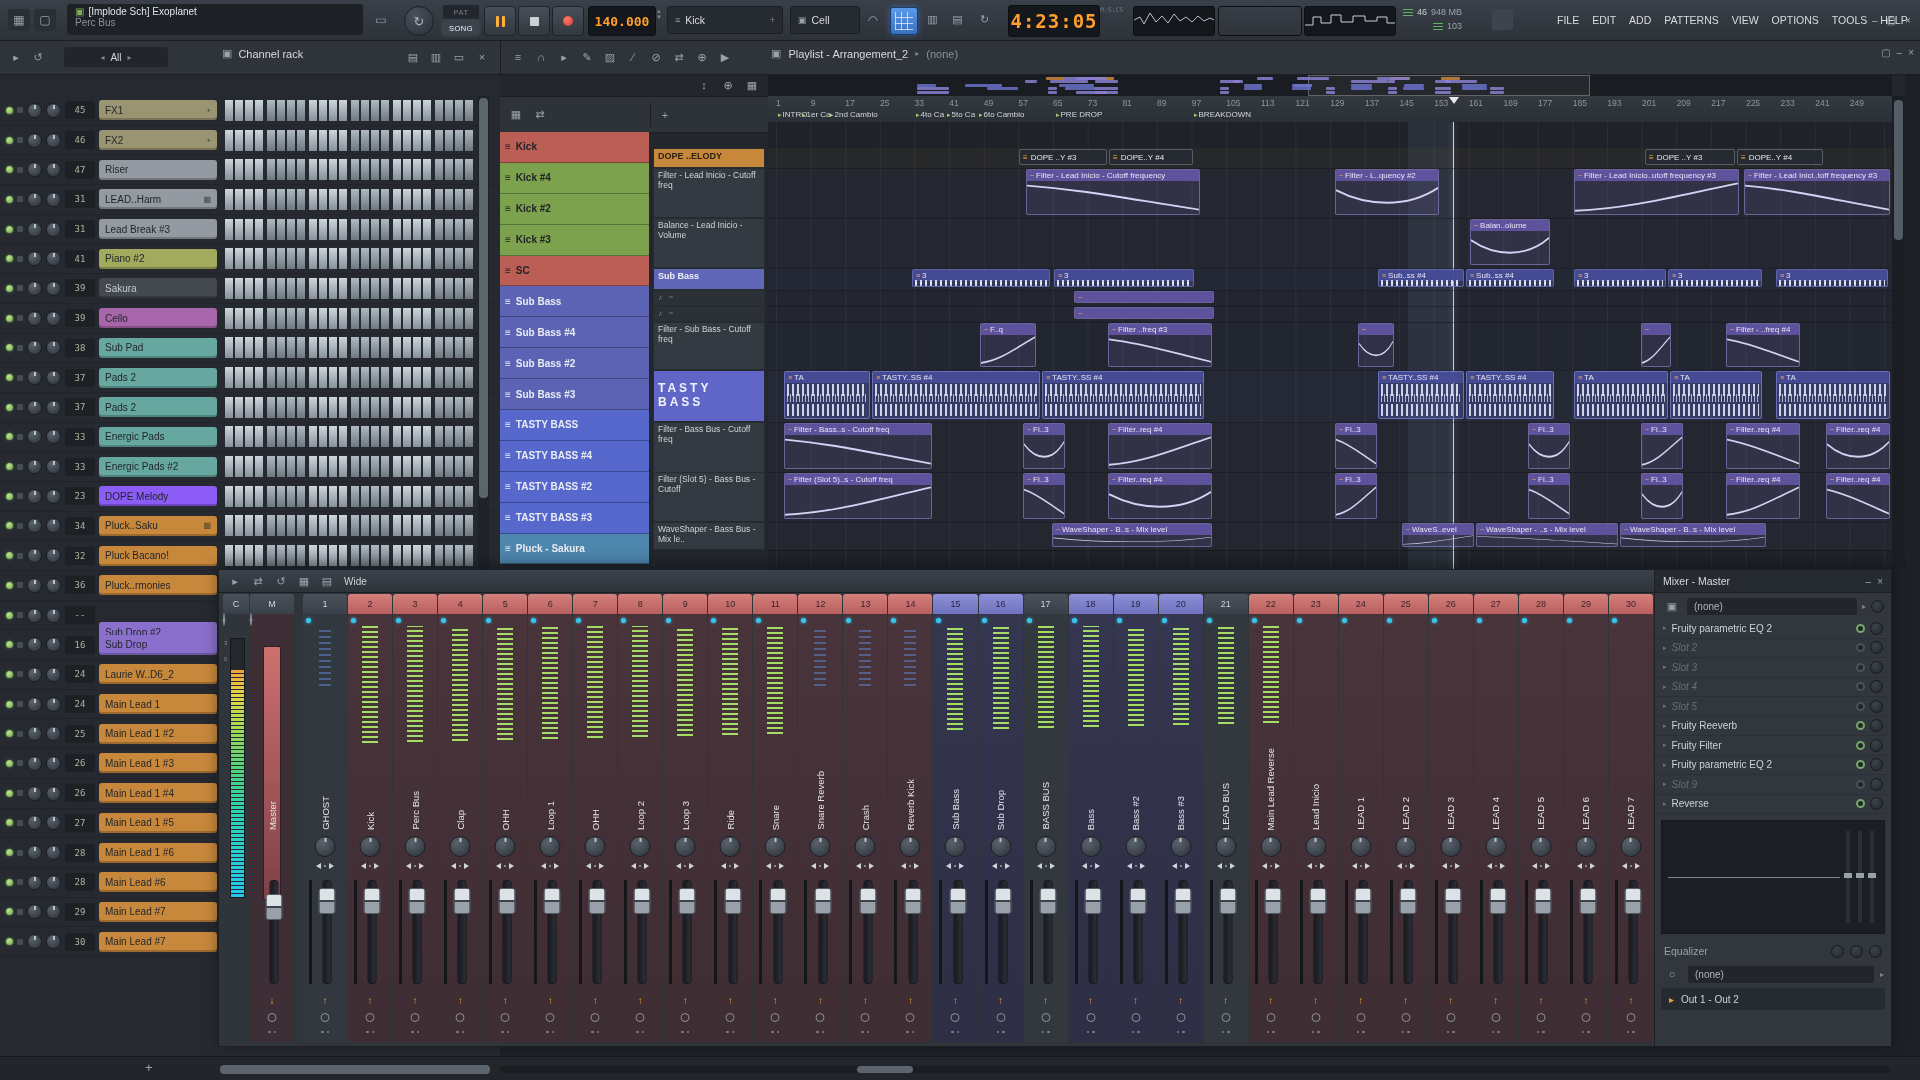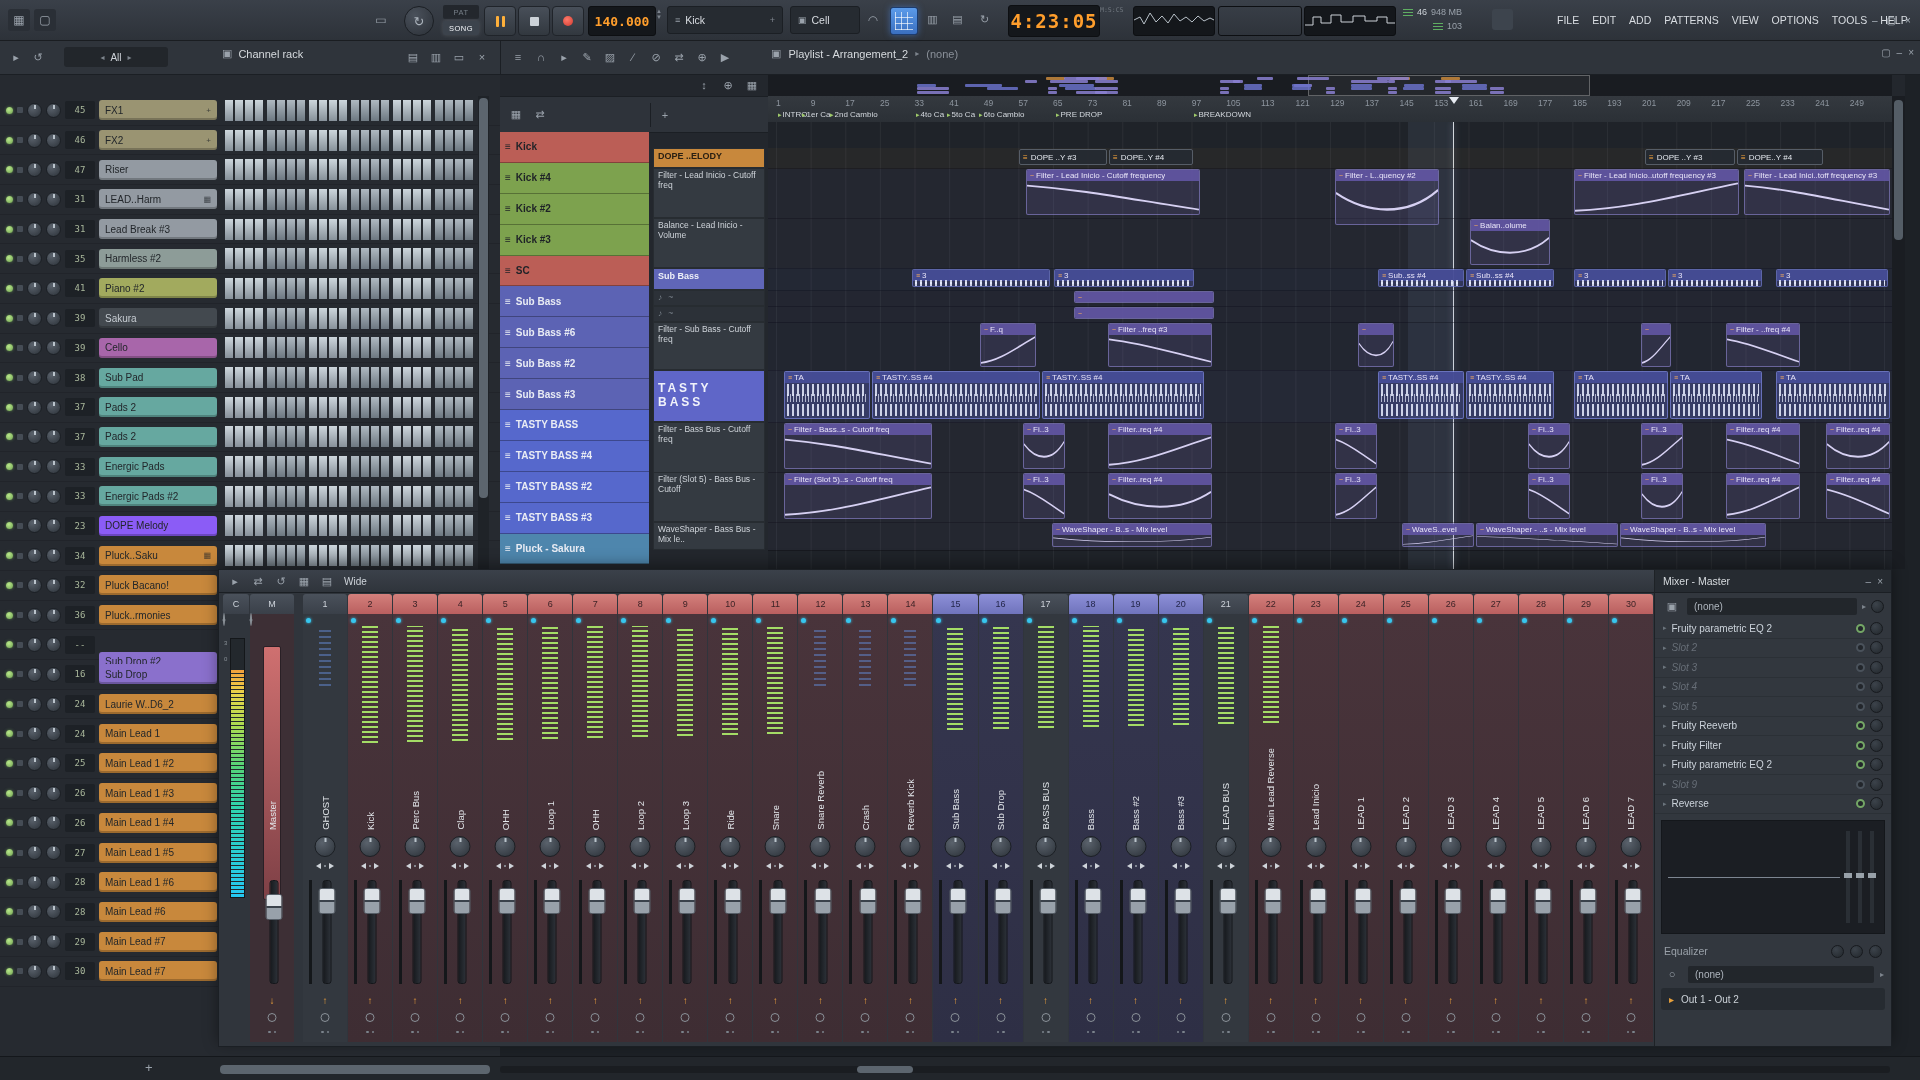--- a/index.html
+++ b/index.html
@@ -183,20 +183,24 @@
   #bottombar .plus{position:absolute;left:145px;top:3px;color:#9aa2ab;font-size:13px}
   .hthumb{position:absolute;top:8px;height:9px;background:#5c656e;border-radius:4px}
   .htrack{position:absolute;top:9px;height:7px;background:#1a1d21;border-radius:3px}
 </style>
 </head>
 <body>
 
 <div id="titlebar">
   <span class="tbic" style="left:8px">▦</span>
   <span class="tbic" style="left:34px">▢</span>
+  <div id="hint">
+    <div class="h1"><span style="color:#7fae53;margin-right:4px">▣</span><span>[Implode Sch] Exoplanet</span></div>
+    <div class="h2">Perc Bus</div>
+  </div>
   <span class="tbic" style="left:370px;background:transparent">▭</span>
   <span class="roundbtn" style="left:404px">↻</span>
   <div id="patsong">
     <span>PAT</span>
     <span class="on">SONG</span>
   </div>
   <span class="transport" style="left:484px">
       <span class="pausebar">
         <i></i>
         <i></i>
@@ -389,36 +393,20 @@
           <span class="sg alt"></span>
         </div>
       </div>
       <div class="rack-row">
         <span class="led"></span>
         <span class="minisel"></span>
         <span class="knob"></span>
         <span class="knob"></span>
         <span class="numbox">31</span>
         <div class="namebtn" style="background: rgb(147, 154, 162);">Lead Break #3</div>
-        <div class="steps">
-          <span class="sg"></span>
-          <span class="sg alt"></span>
-          <span class="sg"></span>
-          <span class="sg alt"></span>
-          <span class="sg"></span>
-          <span class="sg alt"></span>
-        </div>
-      </div>
-      <div class="rack-row">
-        <span class="led"></span>
-        <span class="minisel"></span>
-        <span class="knob"></span>
-        <span class="knob"></span>
-        <span class="numbox">35</span>
-        <div class="namebtn" style="background: rgb(141, 156, 152);">Harmless #2</div>
         <div class="steps">
           <span class="sg"></span>
           <span class="sg alt"></span>
           <span class="sg"></span>
           <span class="sg alt"></span>
           <span class="sg"></span>
           <span class="sg alt"></span>
         </div>
       </div>
       <div class="rack-row">
@@ -928,21 +916,21 @@
       <div class="pick" style="height: 30.9px; display: flex; align-items: center; gap: 5px; padding-left: 5px; border-bottom: 1px solid rgba(0, 0, 0, 0.3); background: rgb(187, 94, 86); color: rgb(30, 34, 39); font-size: 10px; font-weight: bold; box-sizing: border-box;">
         <span class="pic">≡</span>
         <span>SC</span>
       </div>
       <div class="pick" style="height: 30.9px; display: flex; align-items: center; gap: 5px; padding-left: 5px; border-bottom: 1px solid rgba(0, 0, 0, 0.3); background: rgb(92, 99, 180); color: rgb(233, 236, 244); font-size: 10px; font-weight: bold; box-sizing: border-box;">
         <span class="pic">≡</span>
         <span>Sub Bass</span>
       </div>
       <div class="pick" style="height: 30.9px; display: flex; align-items: center; gap: 5px; padding-left: 5px; border-bottom: 1px solid rgba(0, 0, 0, 0.3); background: rgb(92, 99, 180); color: rgb(233, 236, 244); font-size: 10px; font-weight: bold; box-sizing: border-box;">
         <span class="pic">≡</span>
-        <span>Sub Bass #6</span>
+        <span>Sub Bass #4</span>
       </div>
       <div class="pick" style="height: 30.9px; display: flex; align-items: center; gap: 5px; padding-left: 5px; border-bottom: 1px solid rgba(0, 0, 0, 0.3); background: rgb(92, 99, 180); color: rgb(233, 236, 244); font-size: 10px; font-weight: bold; box-sizing: border-box;">
         <span class="pic">≡</span>
         <span>Sub Bass #2</span>
       </div>
       <div class="pick" style="height: 30.9px; display: flex; align-items: center; gap: 5px; padding-left: 5px; border-bottom: 1px solid rgba(0, 0, 0, 0.3); background: rgb(92, 99, 180); color: rgb(233, 236, 244); font-size: 10px; font-weight: bold; box-sizing: border-box;">
         <span class="pic">≡</span>
         <span>Sub Bass #3</span>
       </div>
       <div class="pick" style="height: 30.9px; display: flex; align-items: center; gap: 5px; padding-left: 5px; border-bottom: 1px solid rgba(0, 0, 0, 0.3); background: rgb(86, 104, 204); color: rgb(233, 236, 244); font-size: 10px; font-weight: bold; box-sizing: border-box;">
@@ -998,21 +986,21 @@
       </div>
       <div class="clip auto" style="left: 258px; top: 47px; width: 174px; height: 46px;">
         <div class="chead">
           <span class="cico">~</span>
           <span class="clbl">Filter - Lead Inicio - Cutoff frequency</span>
         </div>
         <svg preserveAspectRatio="none" viewBox="0 0 100 28">
           <path d="M0 4 C35 8 60 16 100 25" fill="none" stroke="#d6d0f2" stroke-width="1.6"></path>
         </svg>
       </div>
-      <div class="clip auto" style="left: 567px; top: 47px; width: 104px; height: 56px;">
+      <div class="clip auto" style="left: 567px; top: 47px; width: 104px; height: 46px;">
         <div class="chead">
           <span class="cico">~</span>
           <span class="clbl">Filter - L..quency #2</span>
         </div>
         <svg preserveAspectRatio="none" viewBox="0 0 100 28">
           <path d="M0 8 C30 22 70 24 100 6" fill="none" stroke="#d6d0f2" stroke-width="1.6"></path>
         </svg>
       </div>
       <div class="clip auto" style="left: 806px; top: 47px; width: 165px; height: 46px;">
         <div class="chead">

